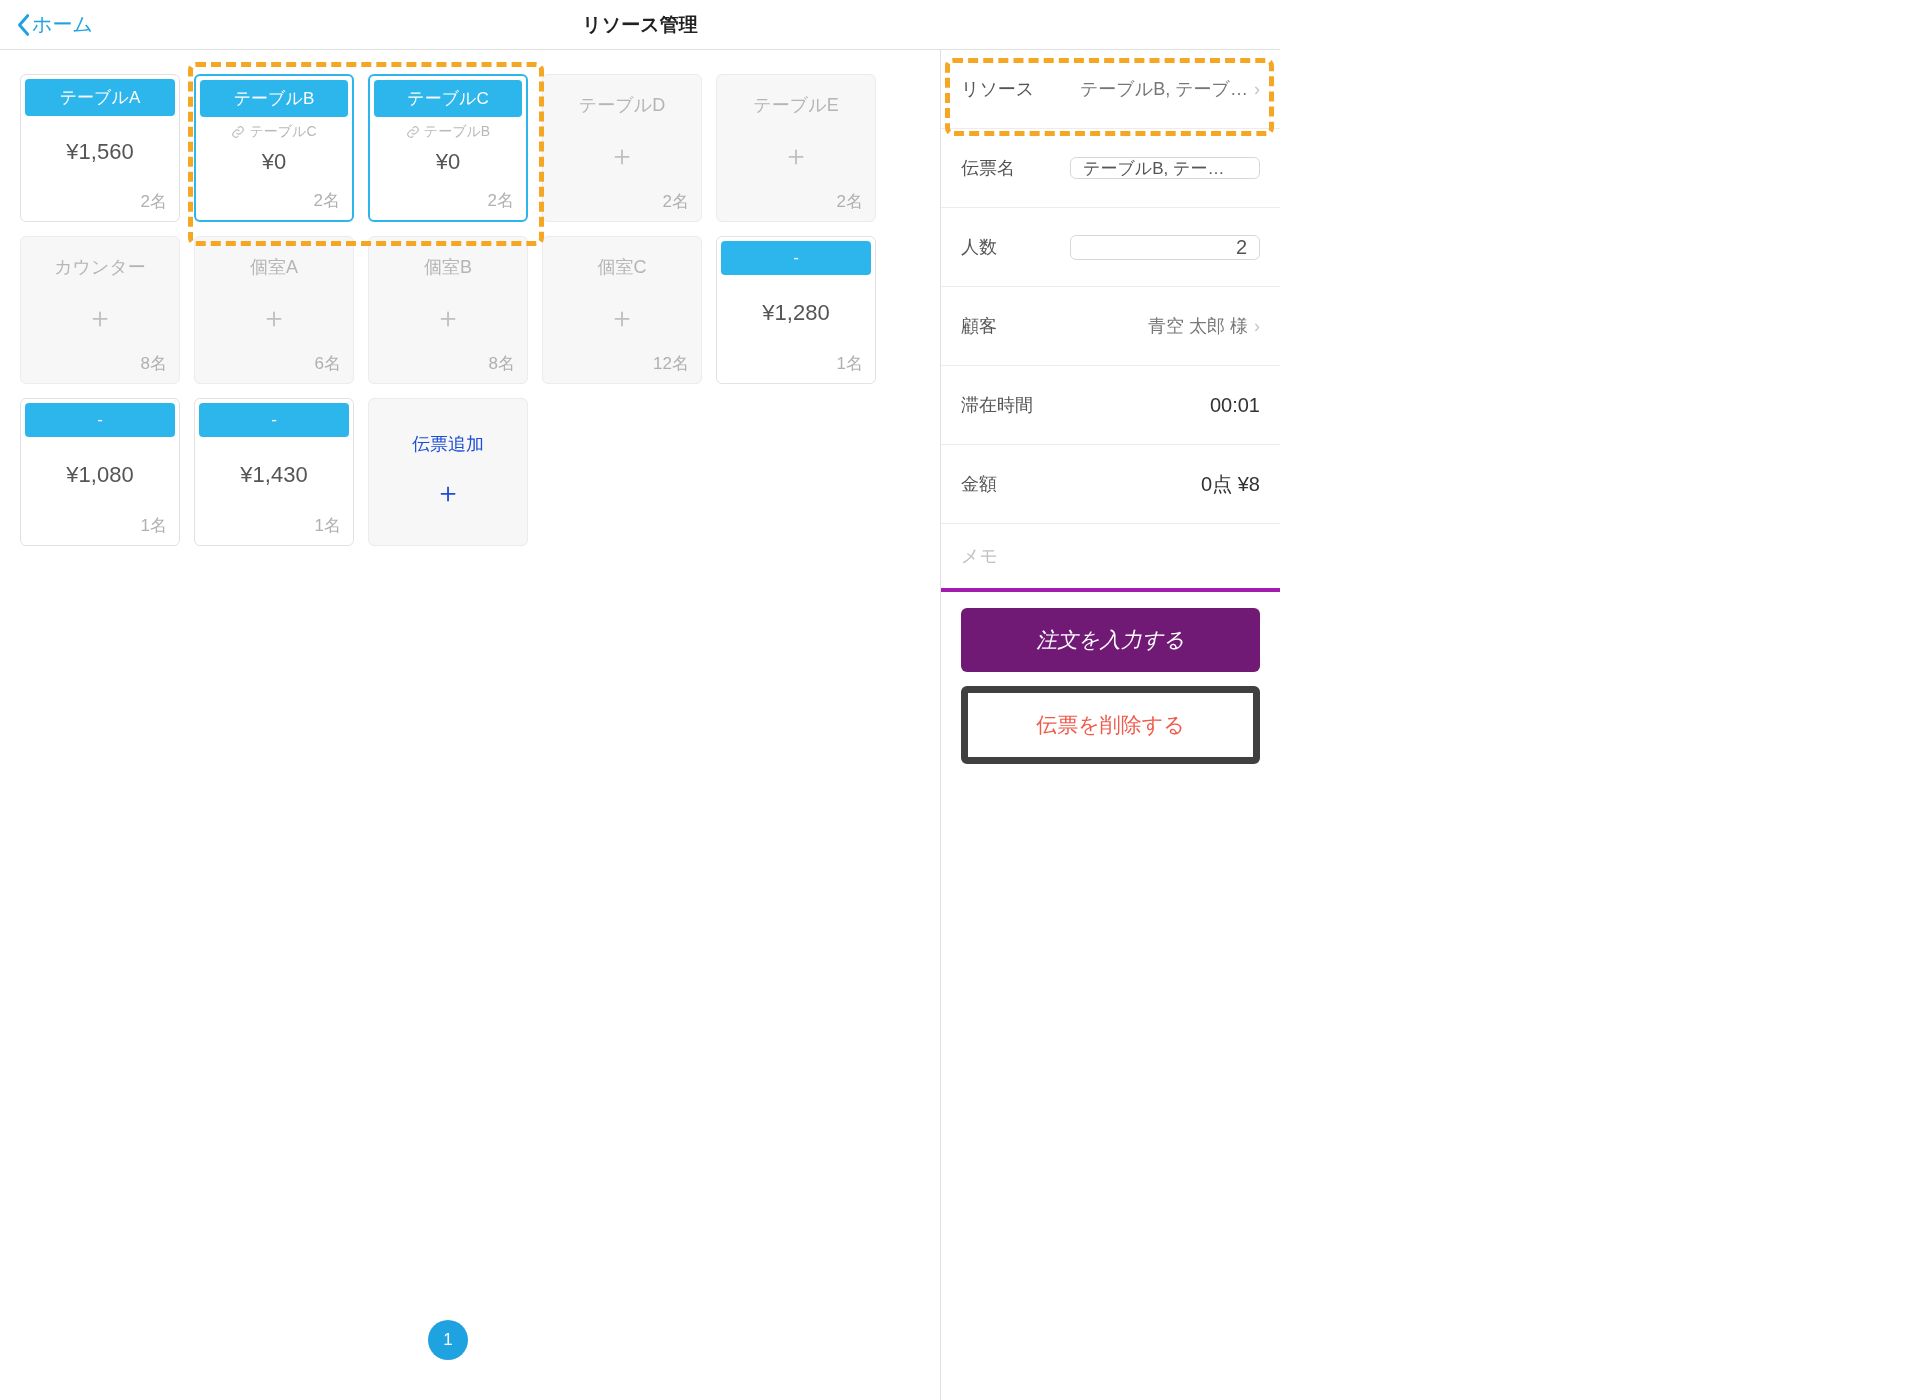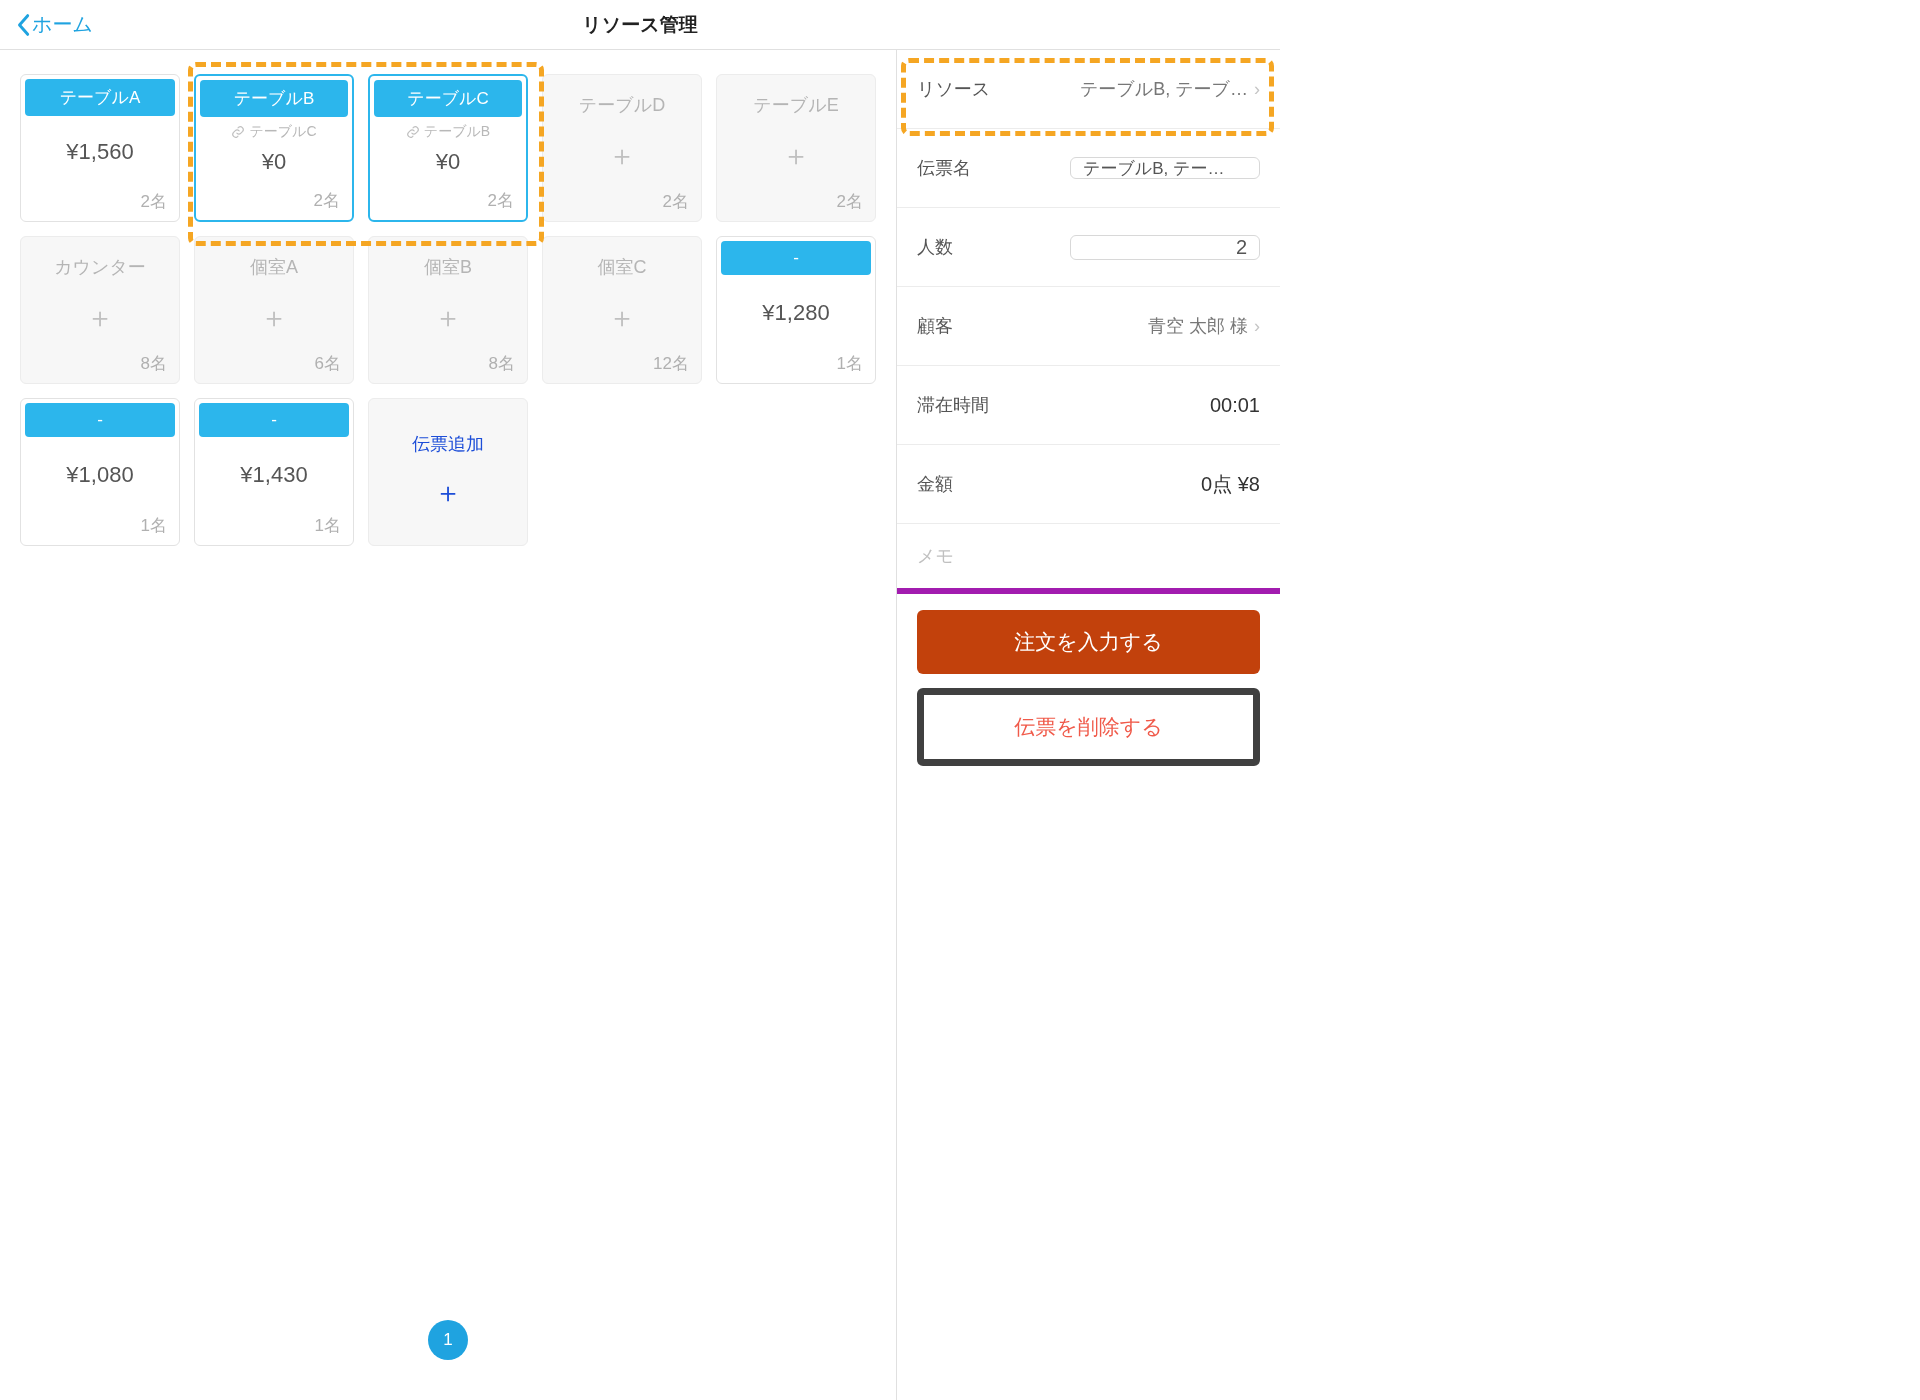--- a/index.html
+++ b/index.html
@@ -55,42 +55,43 @@
     .highlight-1 { top: 12px; left: 188px; width: 356px; height: 184px; }
     .pager {
       position: absolute; bottom: 40px; left: 50%; transform: translateX(-50%);
       width: 40px; height: 40px; border-radius: 50%; background: #1fa3e0;
       color: #fff; display: flex; align-items: center; justify-content: center;
       font-size: 17px;
     }
     .sidebar {
       width: 398px; border-left: 1px solid #e0e0e0; display: flex; flex-direction: column;
       position: relative;
+      margin-left: 44px;
     }
     .side-section { border-bottom: 1px solid #ececec; padding: 0 20px; }
     .side-row {
       display: flex; align-items: center; justify-content: space-between;
       min-height: 78px;
     }
     .side-label { font-size: 18px; color: #555; }
     .side-value { font-size: 18px; color: #777; display: flex; align-items: center; gap: 6px; }
     .side-value.dark { color: #333; font-size: 20px; }
     .chevron { color: #c5c5c5; font-size: 18px; }
     .side-input {
       border: 1px solid #d8d8d8; border-radius: 6px; padding: 0 12px;
       font-size: 17px; color: #555; width: 190px; text-align: left;
     }
     .side-input.num { text-align: right; font-size: 20px; }
-    .memo-row { padding: 20px; color: #c0c0c0; font-size: 18px; border-bottom: 6px solid #a21caf; }
+    .memo-row { padding: 20px; color: #c0c0c0; font-size: 18px; border-bottom: 4px solid #a21caf; }
     .side-buttons { padding: 16px 20px; display: flex; flex-direction: column; gap: 14px; }
     .btn {
       border-radius: 6px; padding: 18px; text-align: center; font-size: 21px;
       cursor: pointer; border: none;
     }
-    .btn-primary { background: #c2410c; color: #fff; }
+    .btn-primary { background: #701a75; color: #fff; font-style: italic; }
     .btn-danger { background: #fff; border: 7px solid #404040; color: #f05a4a; }
     .highlight-2 { position: absolute; top: 8px; left: 4px; right: 6px; height: 78px; border: 5px dashed #f5a623; border-radius: 8px; pointer-events: none; }
   </style>
 </head>
 <body>
 
 <div class="container">
   <div class="header">
     <div class="back-btn">
       <svg viewBox="0 0 12 20">

